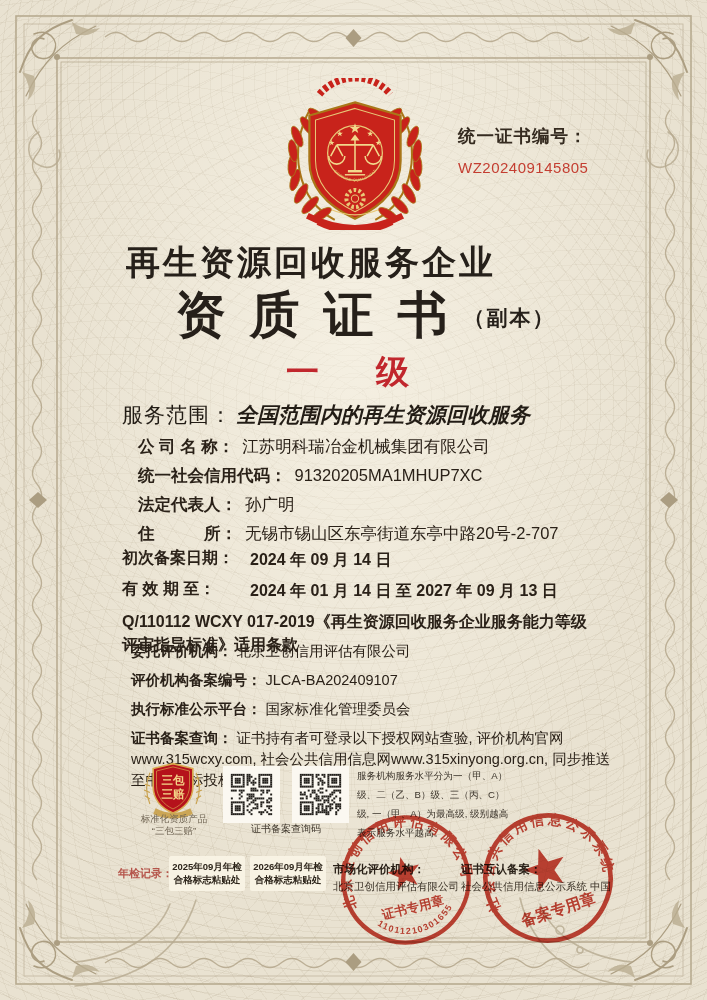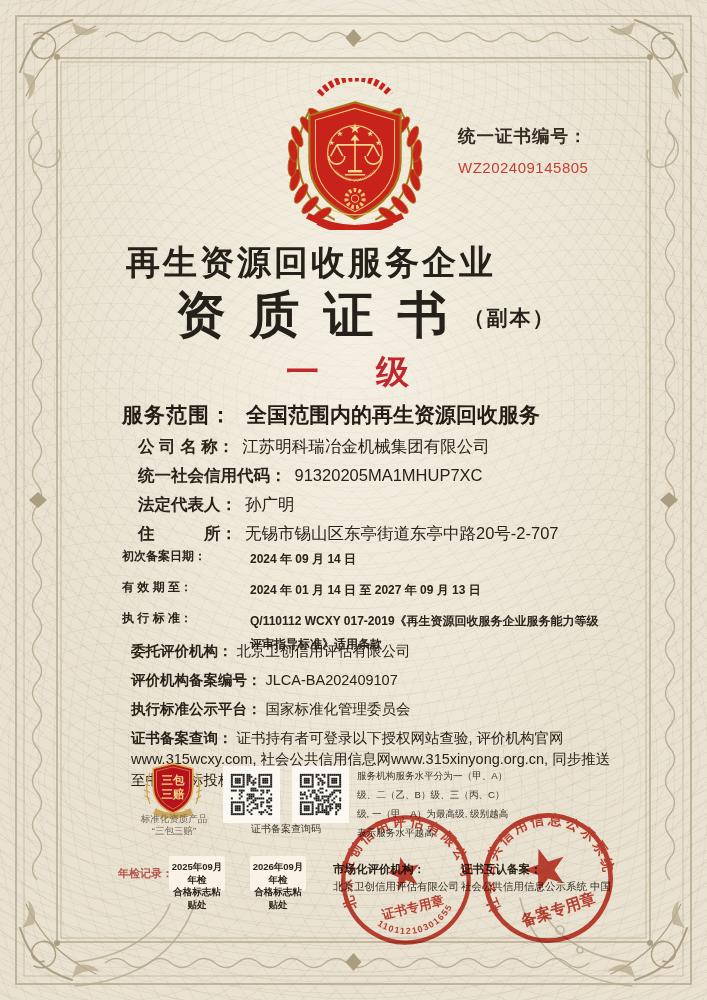--- a/index.html
+++ b/index.html
@@ -26,47 +26,47 @@
   .certno-label{font-size:17.5px;font-weight:800;color:#352b20;letter-spacing:1px;}
   .certno-value{font-size:15px;color:#c43e31;margin-top:11px;letter-spacing:.5px;}
 
   .title1{left:0;width:622px;top:240px;text-align:center;font-size:34px;font-weight:800;color:#26201a;letter-spacing:3px;}
   .title2row{left:0;width:707px;top:282px;text-align:center;color:#26201a;white-space:nowrap;}
   .title2{font-size:50px;font-weight:800;letter-spacing:24px;margin-left:24px;}
   .copy{font-size:21px;font-weight:700;letter-spacing:2px;position:relative;top:-7px;margin-left:-8px;}
   .grade{left:0;width:707px;top:350px;text-align:center;font-size:33px;font-weight:700;color:#c1272d;letter-spacing:12px;}
 
   .scope{left:122px;top:401px;font-size:21px;color:#221c15;white-space:nowrap;}
-  .scope b{font-weight:700;letter-spacing:1px;}
-  .scope span{font-weight:600;margin-left:14px;}
+  .scope b{font-weight:400;letter-spacing:1px;}
+  .scope span{font-weight:600;margin-left:4px;font-style:italic;}
 
   .company{left:122px;top:436px;width:480px;}
   .company p{margin:0 0 7px 16px;font-size:16.5px;color:#2a2118;white-space:nowrap;}
   .company b{font-weight:800;}
   .company span{margin-left:8px;font-weight:500;}
 
-  .records{left:122px;top:548px;width:478px;font-size:12px;color:#2a2118;}
+  .records{left:122px;top:548px;width:478px;font-size:16px;color:#2a2118;}
   .rrow{display:flex;margin-bottom:8px;}
   .rlabel{font-weight:800;white-space:nowrap;width:128px;flex:none;}
   .rvalue{font-weight:600;flex:1;line-height:23px;}
 
   .agency{left:131px;top:641px;width:487px;font-size:14.5px;color:#2a2118;}
   .agency p{margin:0 0 8px 0;line-height:21px;}
   .agency b{font-weight:800;}
   .agency span{margin-left:4px;}
 
   svg.badge{left:140px;top:761px;width:66px;height:58px;}
   .badge-caps{left:116px;top:813px;width:116px;text-align:center;font-size:9.5px;line-height:12px;color:#6f6453;}
   svg.qr{top:766px;width:57px;height:57px;}
   #qr1{left:223px;} #qr2{left:292px;}
   .qr-cap{left:210px;top:822px;width:152px;text-align:center;font-size:10px;color:#3f372c;}
   .note{left:357px;top:766px;width:154px;font-size:9.6px;line-height:19px;color:#3a332a;}
 
   .annual-label{left:118px;top:866px;font-size:11px;font-weight:800;color:#b5544a;}
-  .abox{top:856px;width:56px;height:35px;background:rgba(249,243,229,.95);
+  .abox{top:856px;width:76px;height:35px;background:rgba(249,243,229,.95);
         text-align:center;font-size:9.5px;font-weight:700;line-height:12.5px;
         color:#2d251b;padding-top:5px;box-sizing:border-box;border-radius:2px;}
   #abox1{left:169px;} #abox2{left:250px;}
 
   .market{left:333px;top:862px;width:150px;}
   .mutual{left:461px;top:862px;width:190px;}
   .stampline b{display:block;font-size:11.5px;font-weight:800;color:#2a2118;}
   .stampline span{display:block;margin-top:3px;font-size:10.5px;color:#3a3126;}
 
   svg.seal{position:absolute;z-index:6;mix-blend-mode:multiply;opacity:.93;pointer-events:none;}
@@ -193,21 +193,20 @@
   <div class="abs records">
     <div class="rrow">
       <div class="rlabel">初次备案日期：</div>
       <div class="rvalue">2024 年 09 月 14 日</div>
     </div>
     <div class="rrow">
       <div class="rlabel">有 效 期 至：</div>
       <div class="rvalue">2024 年 01 月 14 日 至 2027 年 09 月 13 日</div>
     </div>
     <div class="rrow">
-      <div class="rlabel">执 行 标 准：</div>
       <div class="rvalue">Q/110112 WCXY 017-2019《再生资源回收服务企业服务能力等级评审指导标准》适用条款</div>
     </div>
   </div>
 
   <div class="abs agency">
     <p><b>委托评价机构：</b><span>北京卫创信用评估有限公司</span></p>
     <p><b>评价机构备案编号：</b><span>JLCA-BA202409107</span></p>
     <p><b>执行标准公示平台：</b><span>国家标准化管理委员会</span></p>
     <p><b>证书备案查询：</b><span>证书持有者可登录以下授权网站查验, 评价机构官网www.315wcxy.com, 社会公共信用信息网www.315xinyong.org.cn, 同步推送至中国招标投标网</span></p>
   </div>

